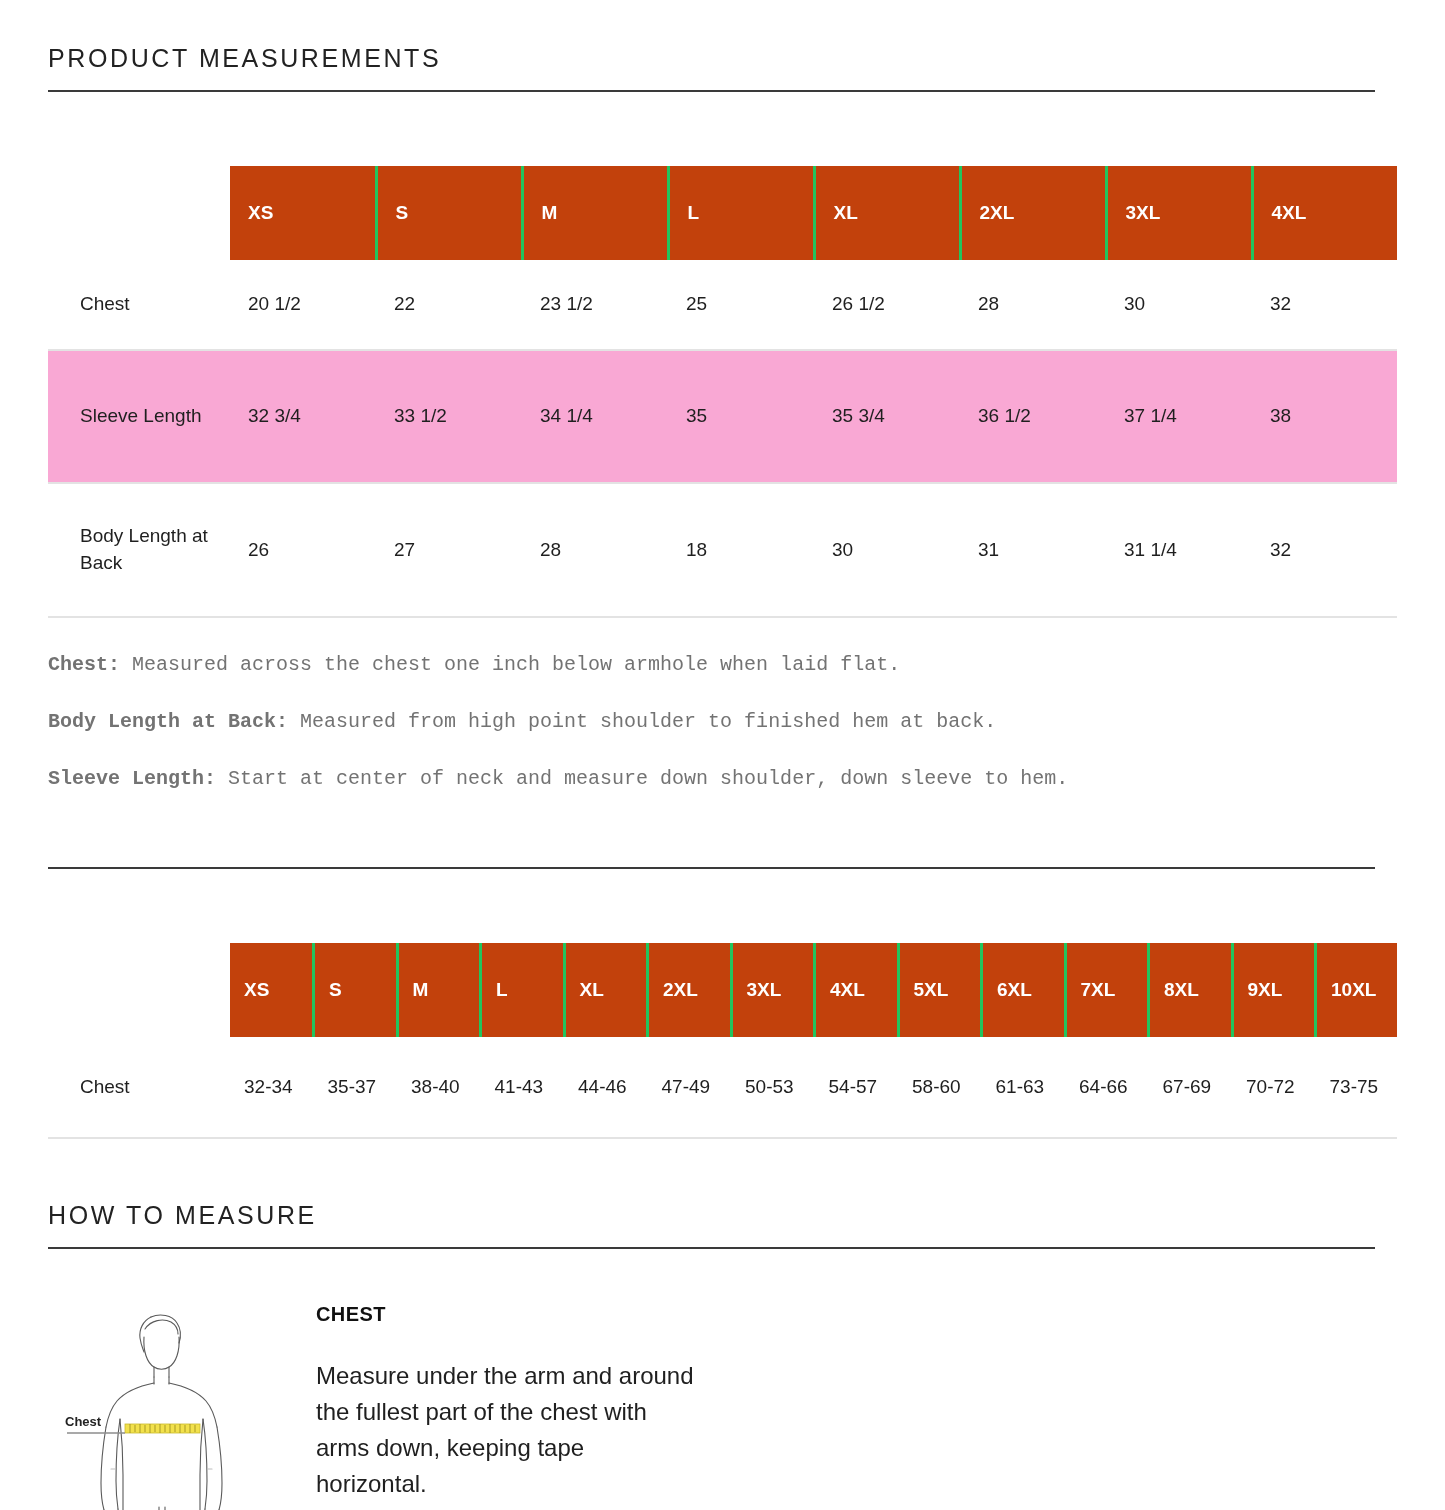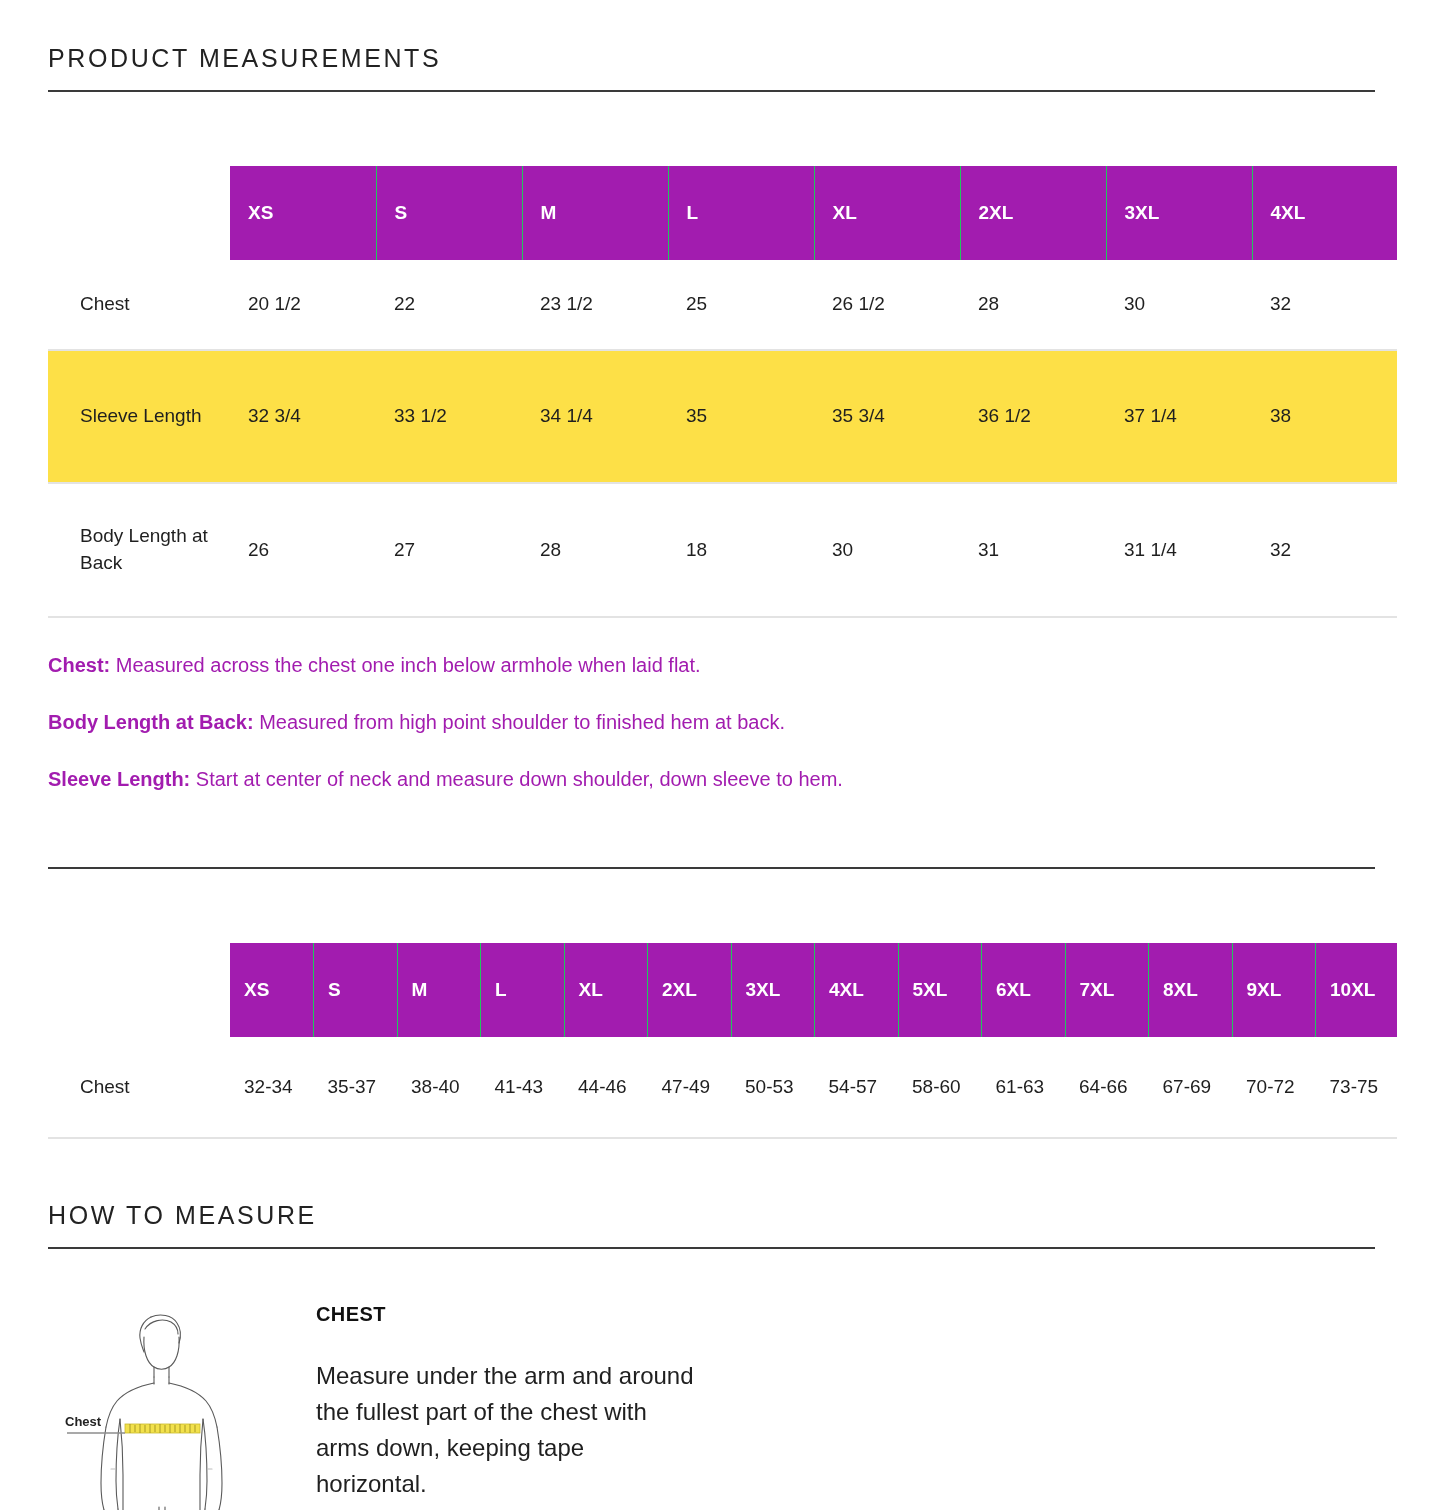--- a/index.html
+++ b/index.html
@@ -41,71 +41,72 @@
     width: 1349px;
   }
   table.size-table td, table.size-table th {
     overflow: hidden;
     white-space: nowrap;
     text-align: left;
   }
 
   
   .size-table thead th {
-    background: #a21caf;
+    background: #c2410c;
     color: #ffffff;
     font-size: 19px;
     font-weight: bold;
     height: 94px;
     vertical-align: middle;
     padding: 0 0 0 18px;
-    border-right: 1px solid #22c55e;
+    border-right: 3px solid #22c55e;
   }
   .size-table thead th.corner {
     background: transparent;
     border-right: none;
   }
 
   
   .size-table tbody td {
     font-size: 19px;
     color: #1f1f1f;
     vertical-align: middle;
     padding: 0 0 0 18px;
     border-bottom: 2px solid #e3e3e3;
     line-height: 1.42;
   }
   .size-table tbody td.rowlabel {
     padding-left: 32px;
     white-space: normal;
   }
-  .size-table tbody tr.alt td { background: #fde047; }
+  .size-table tbody tr.alt td { background: #f9a8d4; }
 
   
   .pm-table col.c-label { width: 182px; }
   .pm-table col.c-size  { width: 146px; }
 
   .pm-table tbody tr.r1 td { height: 90px; }
   .pm-table tbody tr.r2 td { height: 133px; }
   .pm-table tbody tr.r3 td { height: 134px; }
 
   
   .sc-table col.c-label { width: 182px; }
   .sc-table col.c-size  { width: 83.5px; }
   .sc-table tbody tr td { height: 101px; }
   .sc-table thead th { padding-left: 14px; }
   .sc-table tbody td { padding-left: 14px; }
 
   
   .desc-block { padding-top: 34px; }
   .desc-line {
     font-size: 20px;
-    color: #a21caf;
+    color: #737373;
     margin-bottom: 31px;
     line-height: 1.3;
+    font-family: Liberation Mono, monospace;
   }
   .desc-line b { font-weight: bold; }
 
   
   .htm-row {
     display: flex;
     align-items: flex-start;
     padding-top: 44px;
   }
   .figure-col {

